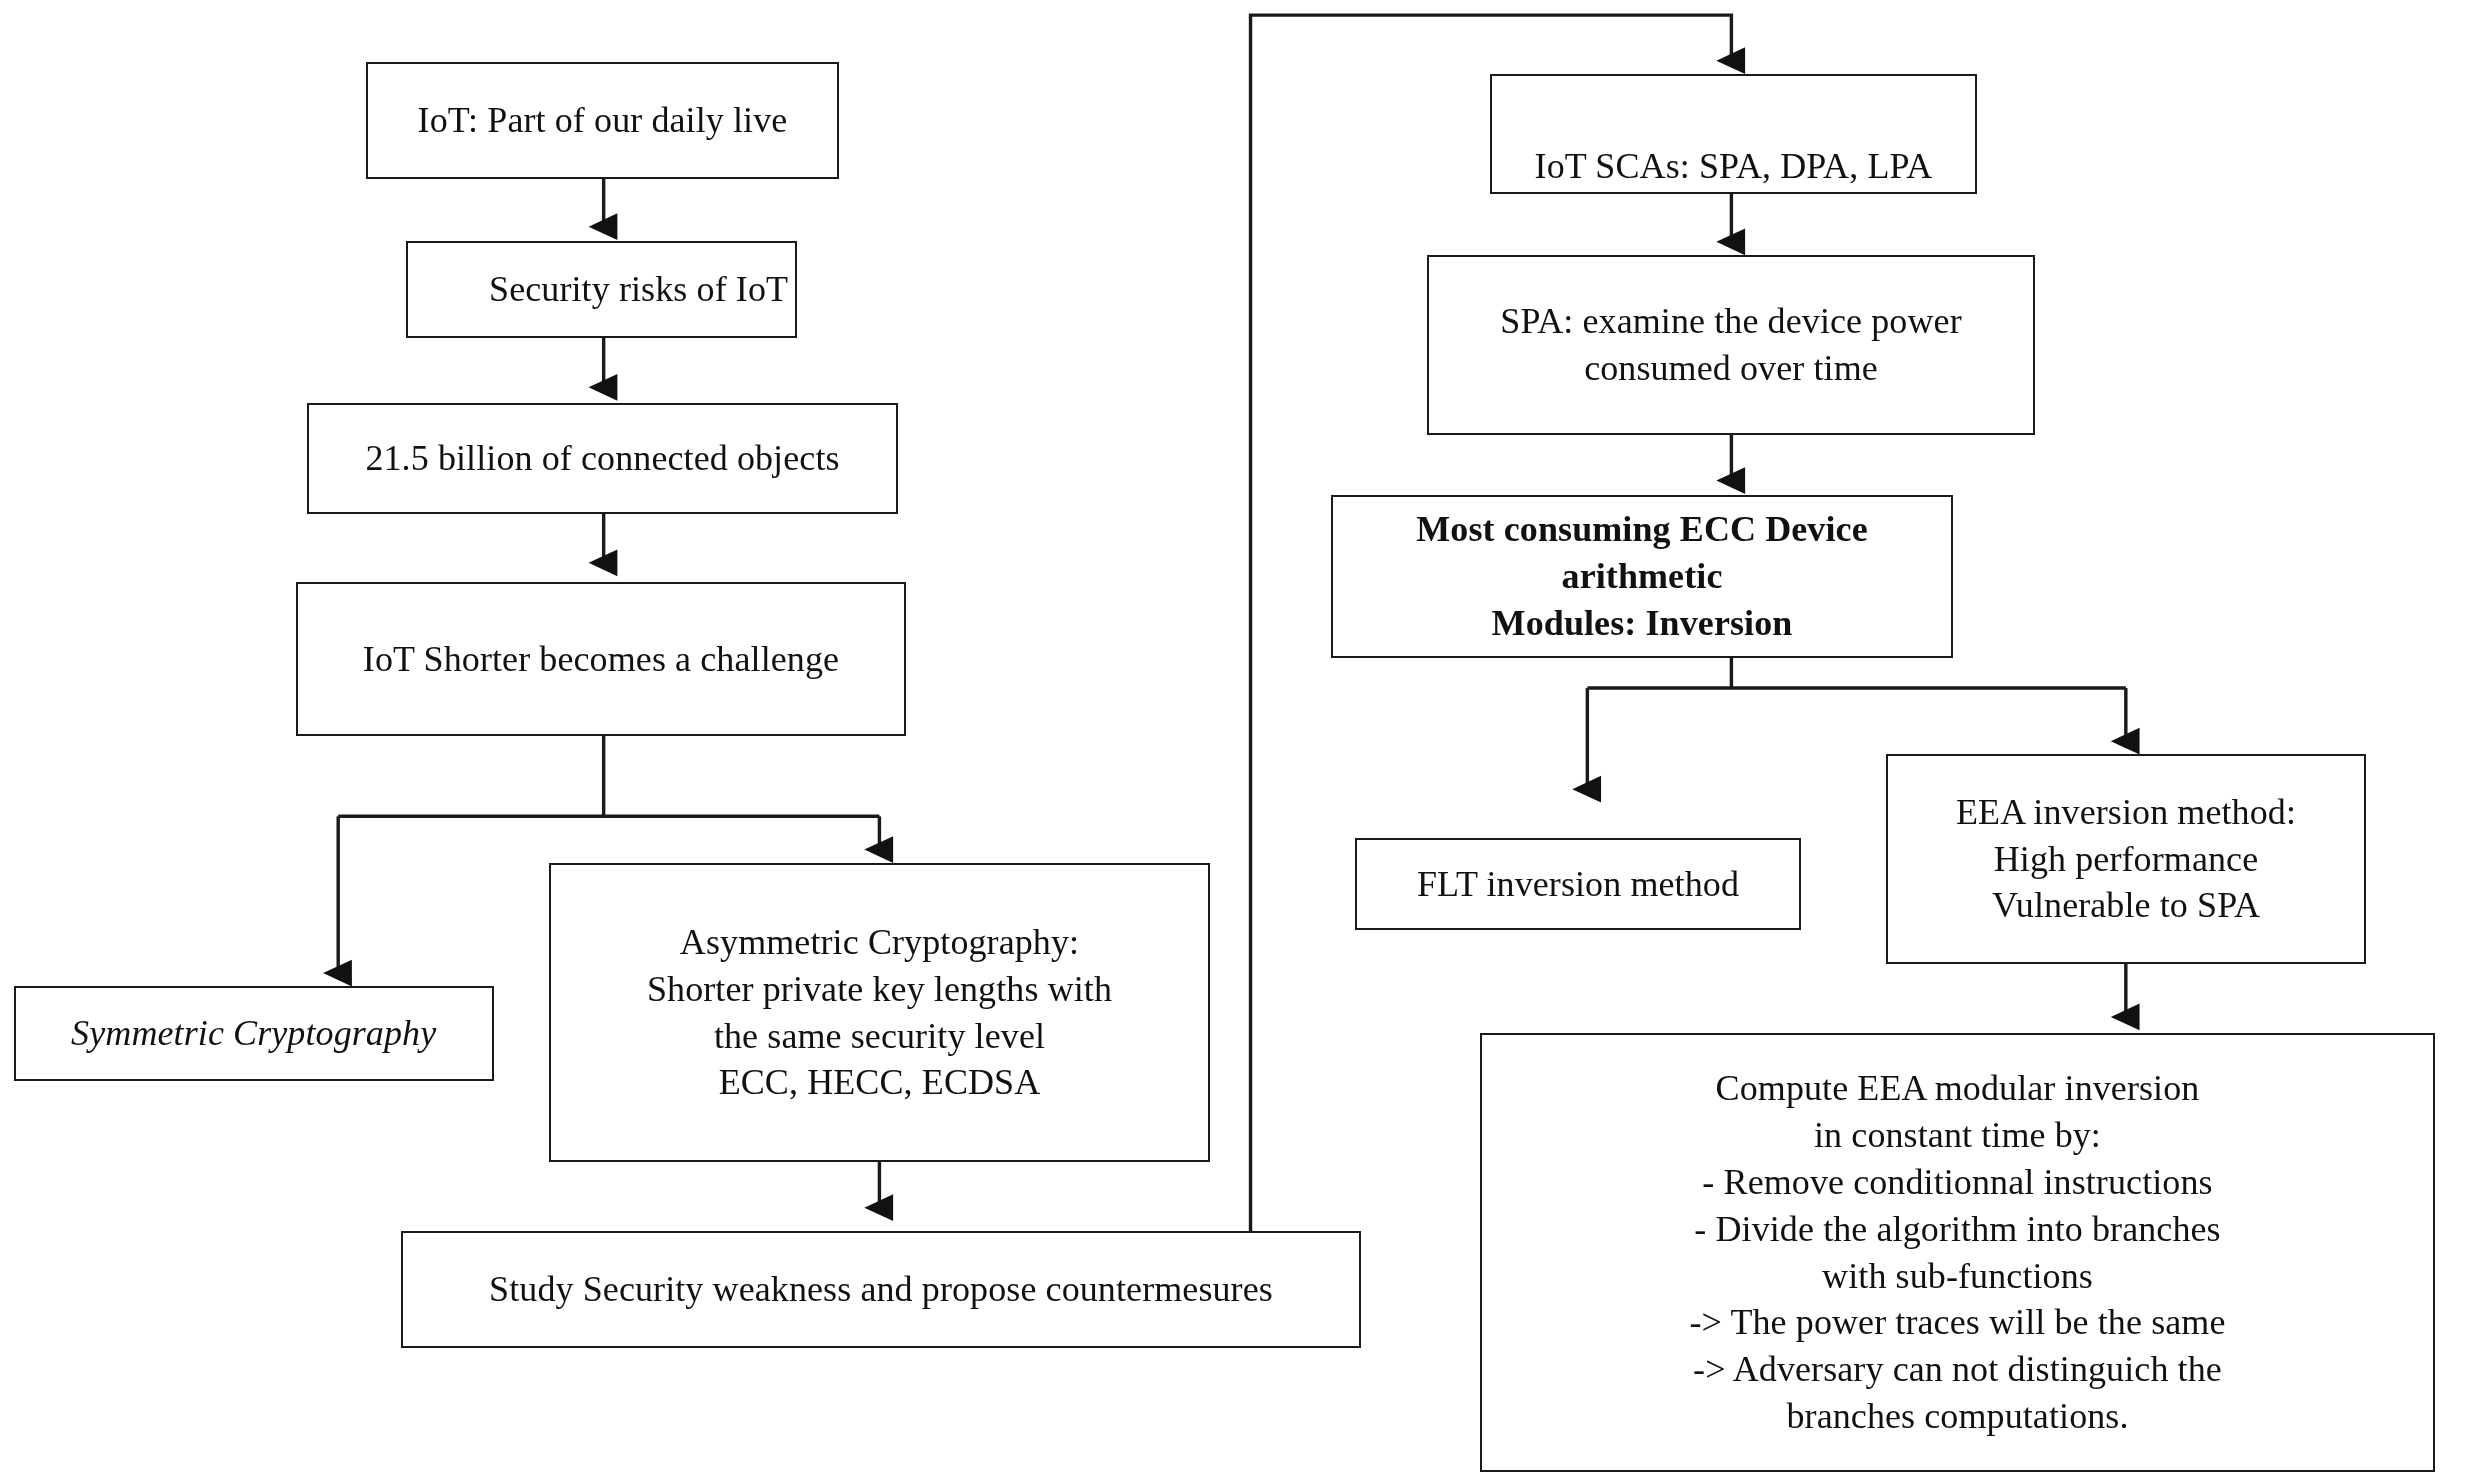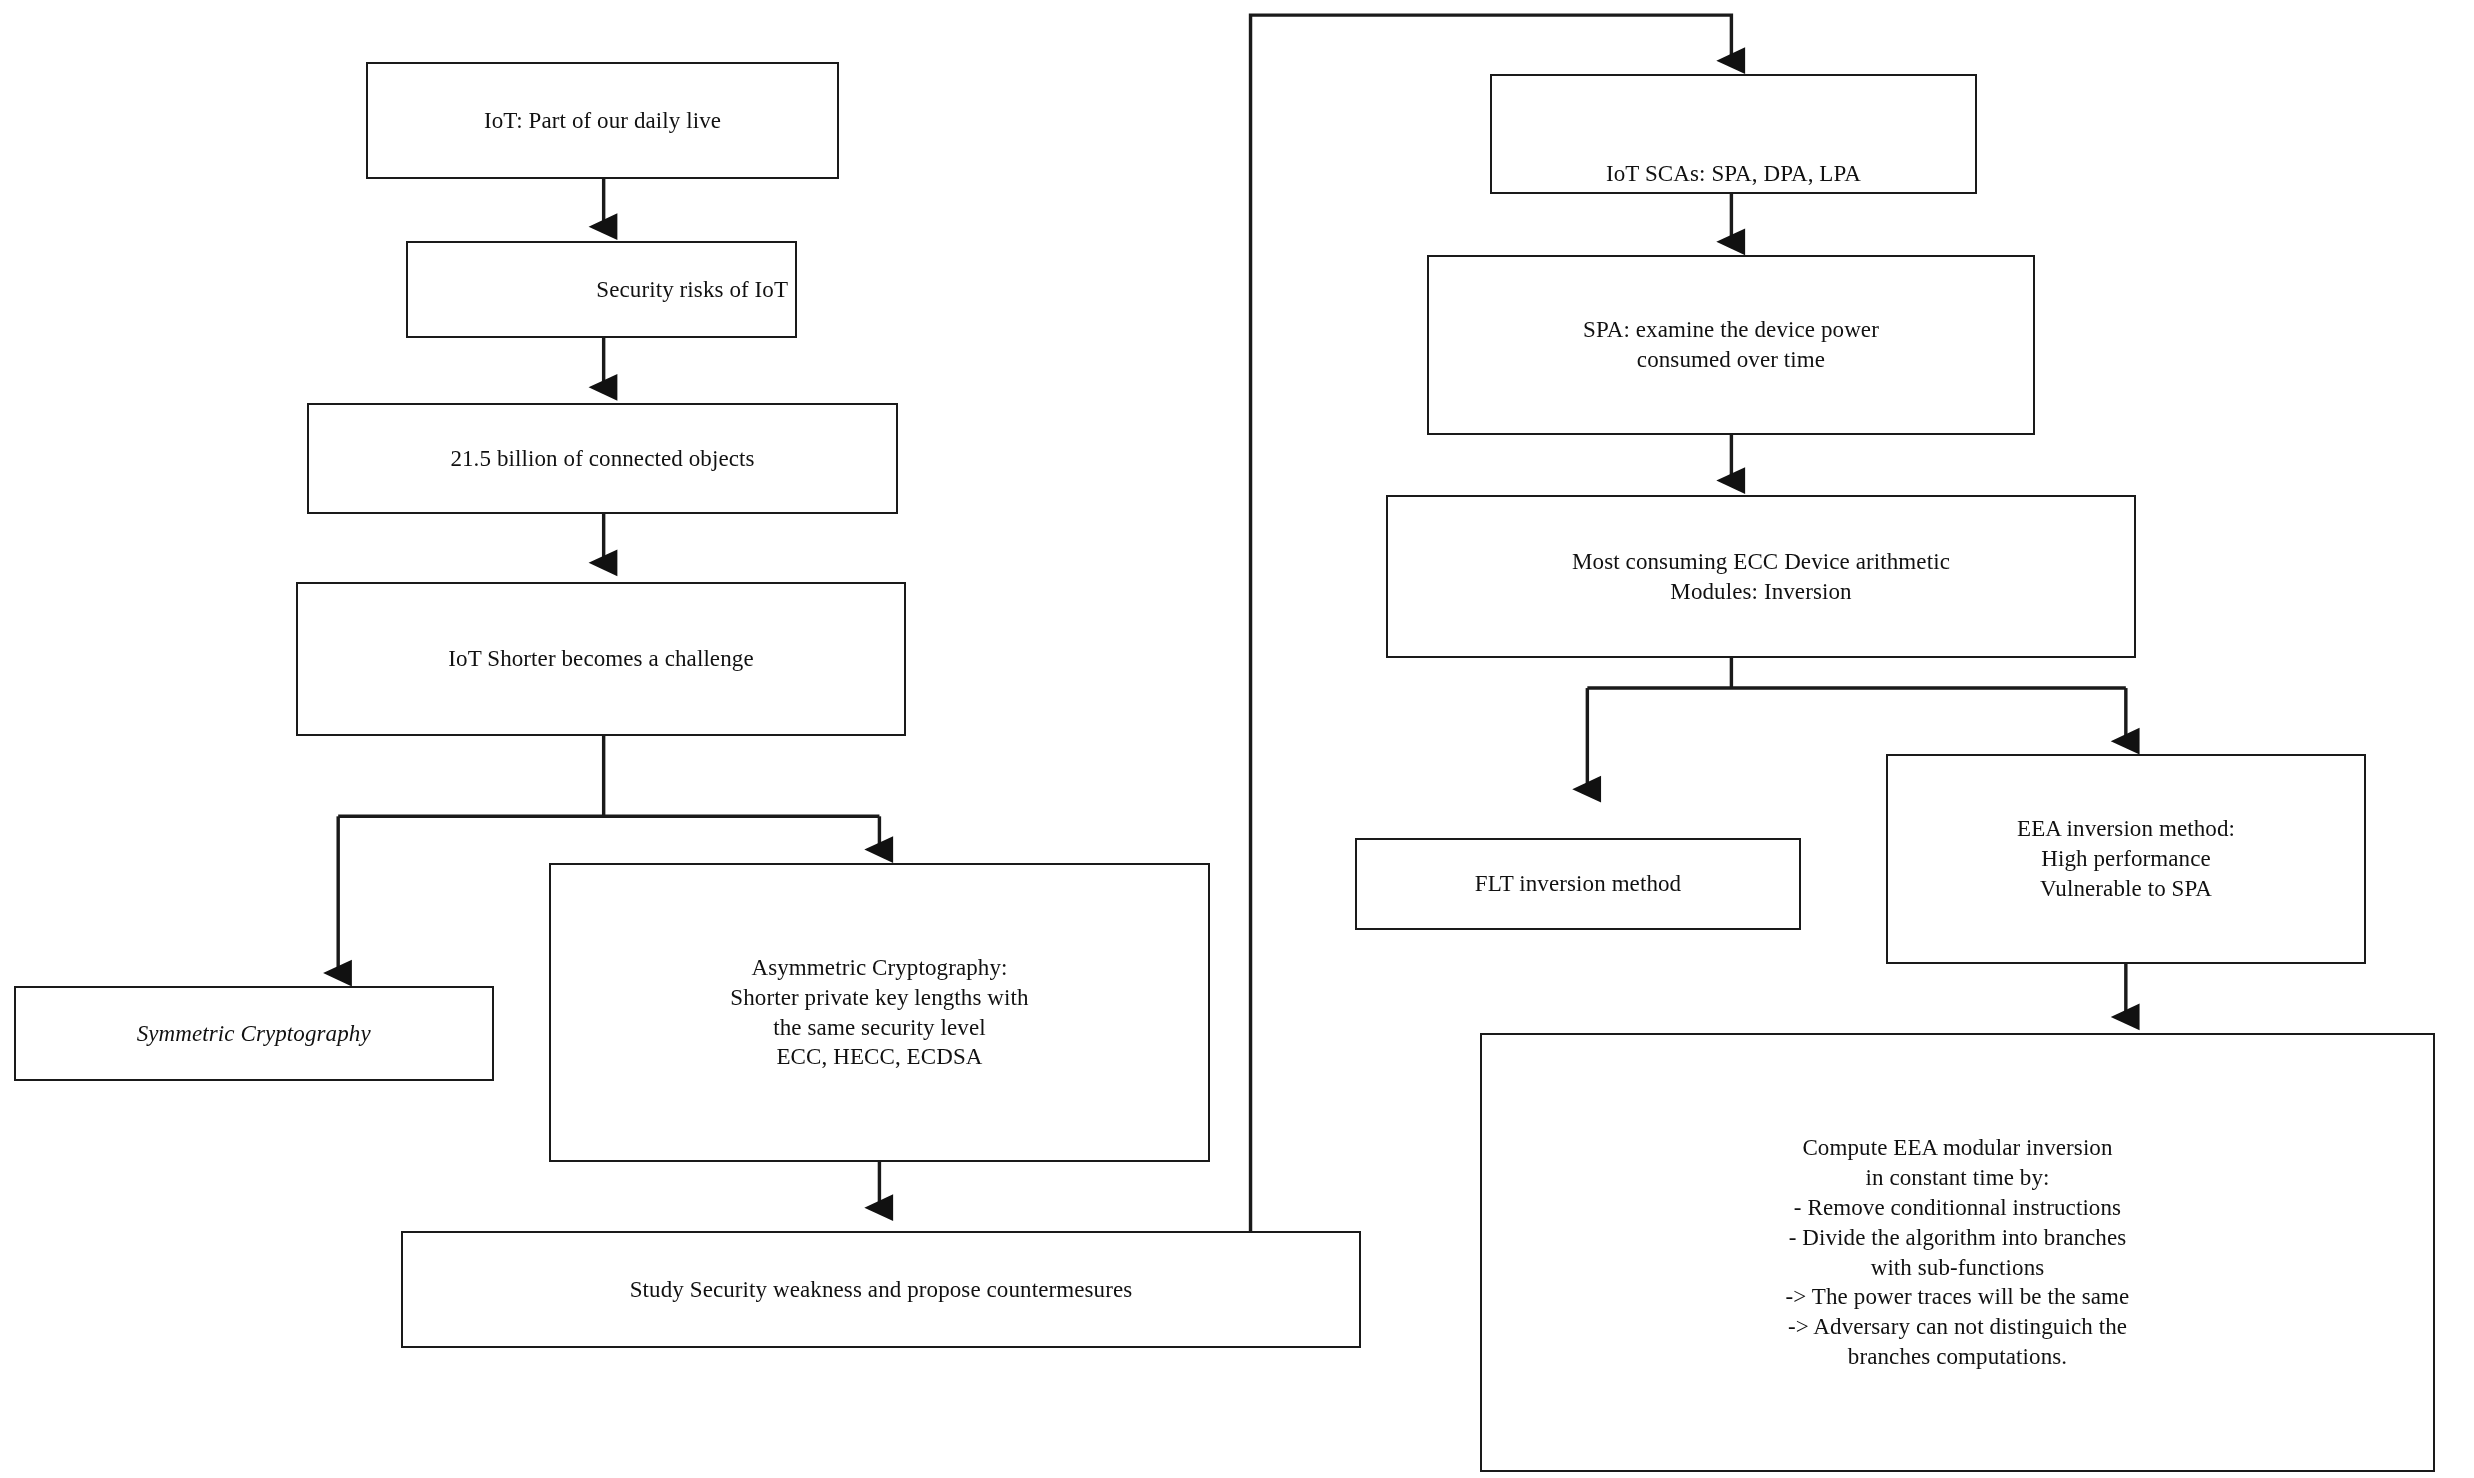--- a/index.html
+++ b/index.html
@@ -29,21 +29,21 @@
     position: absolute;
     box-sizing: border-box;
     background: #ffffff;
     border: 2.1px solid #1a1a1a;
     display: flex;
     align-items: center;
     justify-content: center;
     text-align: center;
     color: #111111;
     font-family: "Liberation Serif", "DejaVu Serif", serif;
-    font-size: 23px;
+    font-size: 36px;
     line-height: 1.30;
     letter-spacing: 0.1px;
     padding: 2.7px 6.9px;
   }
   .node .txt {
     white-space: pre-line;
     width: 100%;
   }
 </style>
 </head>
@@ -120,21 +120,21 @@
 
   <div class="node" style="left:1490px; top:74px; width:487px; height:120px;align-items:flex-end;">
     <span class="txt">IoT SCAs: SPA, DPA, LPA</span>
   </div>
 
   <div class="node" style="left:1427px; top:255px; width:608px; height:180px;">
     <span class="txt">SPA: examine the device power
 consumed over time</span>
   </div>
 
-  <div class="node" style="left:1386px; top:495px; width:750px; height:163px;">
+  <div class="node" style="left:1331px; top:495px; width:622px; height:163px;font-weight:bold;">
     <span class="txt">Most consuming ECC Device arithmetic
 Modules: Inversion</span>
   </div>
 
   <div class="node" style="left:1355px; top:838px; width:446px; height:92px;">
     <span class="txt">FLT inversion method</span>
   </div>
 
   <div class="node" style="left:1886px; top:754px; width:480px; height:210px;">
     <span class="txt">EEA inversion method:

